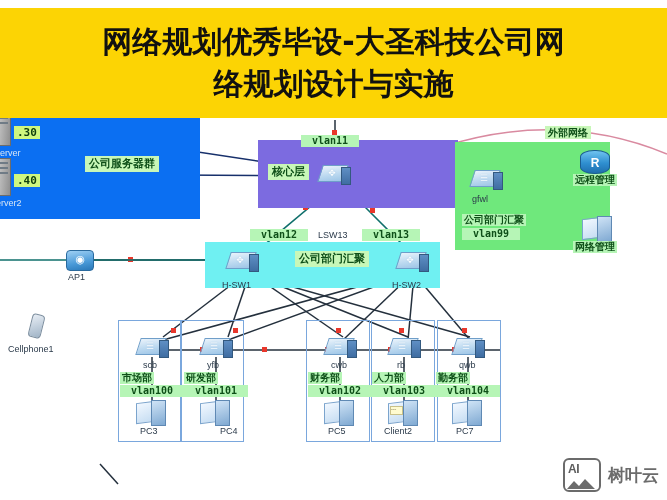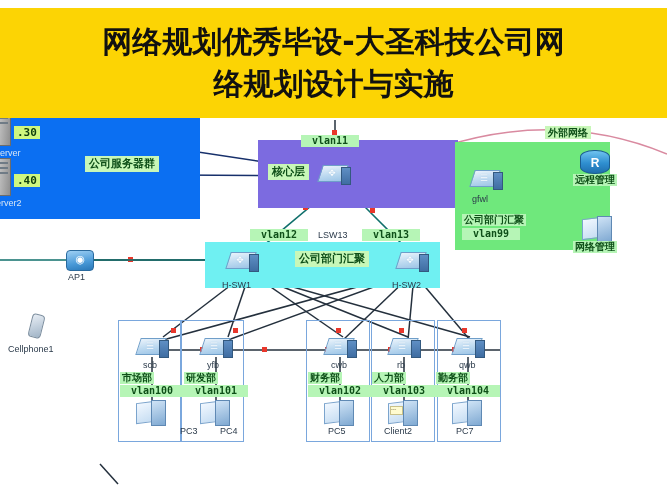--- a/index.html
+++ b/index.html
@@ -467,21 +467,21 @@
     </div>
     <div class="lbl lbl-dev" style="left:143px; top:248px;">scb</div>
     <div class="lbl lbl-cn" style="left:120px; top:260px;">市场部</div>
     <div class="lbl lbl-vlan" style="left:120px; top:273px;">vlan100</div>
     <div class="dev" style="left:136px; top:288px;">
       <div class="pc-wrap">
           <div class="pc-screen"></div>
           <div class="pc-tower"></div>
         </div>
     </div>
-    <div class="lbl lbl-dev" style="left:140px; top:314px;margin-left:40px;">PC3</div>
+    <div class="lbl lbl-dev" style="left:140px; top:314px;">PC3</div>
 
     <div class="dev" style="left:202px; top:226px;">
       <div class="sw-body">
           <div class="sw-top"></div>
           <div class="sw-glyph">☰</div>
           <div class="sw-side"></div>
         </div>
     </div>
     <div class="lbl lbl-dev" style="left:207px; top:248px;">yfb</div>
     <div class="lbl lbl-cn" style="left:184px; top:260px;">研发部</div>
@@ -544,14 +544,23 @@
     <div class="dev" style="left:452px; top:288px;">
       <div class="pc-wrap">
           <div class="pc-screen"></div>
           <div class="pc-tower"></div>
         </div>
     </div>
     <div class="lbl lbl-dev" style="left:456px; top:314px;">PC7</div>
 
   </div>
 
+  <div id="watermark">
+    <div id="wm-icon">
+      <div id="wm-ai">AI</div>
+      <svg id="wm-hill" viewBox="0 0 28 11" preserveAspectRatio="none">
+        <path d="M0 11 L7 3 L12 8 L18 1 L28 11 Z" fill="#6b6b6b"></path>
+      </svg>
+    </div>
+    <div id="wm-text">树叶云</div>
+  </div>
 
 </div>
 
 </body></html>

